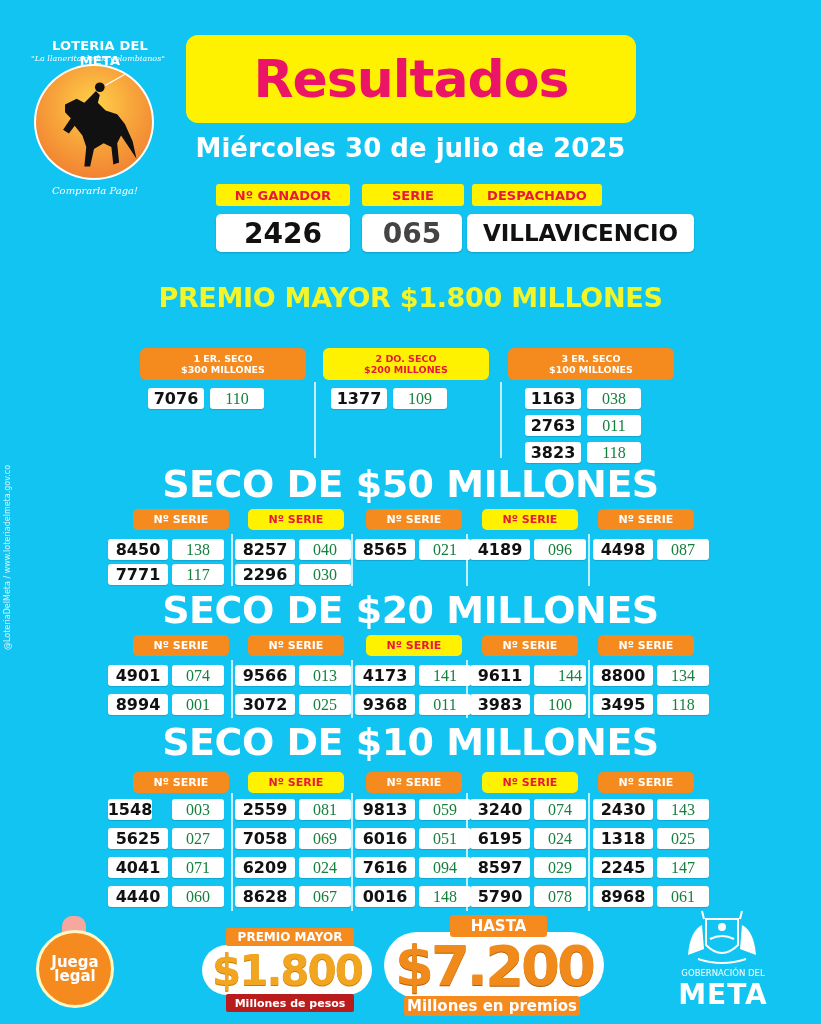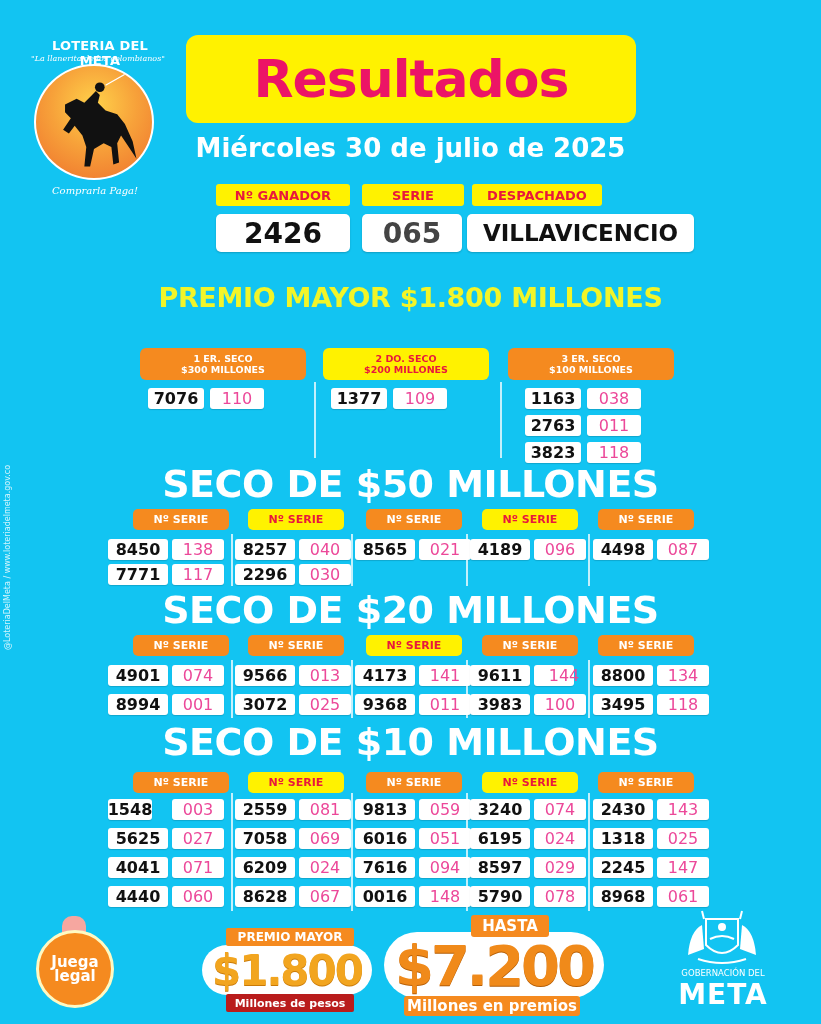--- a/index.html
+++ b/index.html
@@ -34,39 +34,39 @@
 
   .premio-mayor { left: 0; width: 821px; top: 282px; text-align: center; color: #f2f529; font-weight: bold; font-size: 27px; letter-spacing: -0.3px; }
 
   
   .seco-lbl { height: 32px; border-radius: 6px; display: flex; flex-direction: column; align-items: center; justify-content: center; font-weight: bold; font-size: 9.5px; line-height: 11px; text-align: center; }
   .seco-lbl.orange { background: #f58a1f; color: #fff; }
   .seco-lbl.yellow { background: #fff200; color: #e8183c; }
 
   .cell { position: absolute; background: #fff; border-radius: 3px; height: 21px; display: flex; align-items: center; justify-content: center; font-size: 16px; box-shadow: 0 1px 1px rgba(0,0,0,.15); }
   .cell.num { font-weight: bold; color: #111; }
-  .cell.ser { color: #ec4899; }
+  .cell.ser { color: #15803d; font-family: Liberation Serif, serif; }
 
   .vline { position: absolute; width: 2px; background: rgba(255,255,255,.75); }
 
   .big-title { left: 0; width: 821px; text-align: center; color: #fff; font-weight: bold; font-size: 38px; letter-spacing: -0.5px; }
 
   .serie-tag { position: absolute; height: 21px; width: 96px; border-radius: 5px; display: flex; align-items: center; justify-content: center; font-weight: bold; font-size: 11px; }
   .serie-tag.orange { background: #f58a1f; color: #fff; }
   .serie-tag.yellow { background: #fff200; color: #e8183c; }
 
   
   .juega { left: 36px; top: 930px; width: 78px; height: 78px; border-radius: 50%; background: #f58a1f; border: 3px solid #fef9c3; display: flex; flex-direction: column; align-items: center; justify-content: center; color: #fff; font-weight: bold; font-size: 15px; line-height: 14px; text-align: center; }
   .hand { left: 62px; top: 916px; width: 24px; height: 26px; background: #f6a7a0; border-radius: 10px 10px 6px 6px; }
   .pm-tag { left: 226px; top: 928px; width: 128px; height: 18px; background: #f58a1f; color: #fff; font-weight: bold; font-size: 12px; display: flex; align-items: center; justify-content: center; border-radius: 2px; }
   .pm-pill { left: 202px; top: 945px; width: 170px; height: 50px; background: #fff; border-radius: 25px; display: flex; align-items: center; justify-content: center; }
   .pm-pill span { font-size: 42px; font-weight: bold; color: #f2a51f; letter-spacing: -2px; text-shadow: 0 1px 0 #c97a08; }
   .pm-foot { left: 226px; top: 994px; width: 128px; height: 18px; background: #b91c1c; color: #fff; font-weight: bold; font-size: 11px; display: flex; align-items: center; justify-content: center; border-radius: 2px; }
 
-  .h-tag { left: 450px; top: 915px; width: 78px; height: 22px; background: #f58a1f; color: #fff; font-weight: bold; font-size: 15px; display: flex; align-items: center; justify-content: center; border-radius: 3px; margin-left: 21px; }
+  .h-tag { left: 450px; top: 915px; width: 97px; height: 22px; background: #f58a1f; color: #fff; font-weight: bold; font-size: 15px; display: flex; align-items: center; justify-content: center; border-radius: 3px; }
   .h-pill { left: 384px; top: 932px; width: 220px; height: 66px; background: #fff; border-radius: 33px; display: flex; align-items: center; justify-content: center; }
   .h-pill span { font-size: 56px; font-weight: bold; color: #f08a1a; letter-spacing: -3px; text-shadow: 0 1px 0 #b55e06; }
   .h-foot { left: 404px; top: 996px; width: 176px; height: 20px; background: #f58a1f; color: #fff; font-weight: bold; font-size: 15px; display: flex; align-items: center; justify-content: center; border-radius: 3px; }
 
   .gob-crest { left: 680px; top: 905px; width: 84px; height: 62px; }
   .gob-small { left: 668px; top: 968px; width: 110px; text-align: center; color: #fff; font-size: 8.5px; }
   .gob-big { left: 668px; top: 978px; width: 110px; text-align: center; color: #fff; font-size: 28px; font-weight: bold; letter-spacing: 1px; }
 </style>
 </head>
 <body>
@@ -165,21 +165,21 @@
     <div class="cell ser" style="left: 299px; top: 665px; width: 52px;">013</div>
     <div class="cell num" style="left: 235px; top: 694px; width: 60px;">3072</div>
     <div class="cell ser" style="left: 299px; top: 694px; width: 52px;">025</div>
     <div class="serie-tag yellow" style="left: 366px; top: 635px;">Nº SERIE</div>
     <div class="cell num" style="left: 355px; top: 665px; width: 60px;">4173</div>
     <div class="cell ser" style="left: 419px; top: 665px; width: 52px;">141</div>
     <div class="cell num" style="left: 355px; top: 694px; width: 60px;">9368</div>
     <div class="cell ser" style="left: 419px; top: 694px; width: 52px;">011</div>
     <div class="serie-tag orange" style="left: 482px; top: 635px;">Nº SERIE</div>
     <div class="cell num" style="left: 470px; top: 665px; width: 60px;">9611</div>
-    <div class="cell ser" style="left: 534px; top: 665px; width: 40px; padding-left: 20px;">144</div>
+    <div class="cell ser" style="left: 534px; top: 665px; width: 52px; padding-left: 20px;">144</div>
     <div class="cell num" style="left: 470px; top: 694px; width: 60px;">3983</div>
     <div class="cell ser" style="left: 534px; top: 694px; width: 52px;">100</div>
     <div class="serie-tag orange" style="left: 598px; top: 635px;">Nº SERIE</div>
     <div class="cell num" style="left: 593px; top: 665px; width: 60px;">8800</div>
     <div class="cell ser" style="left: 657px; top: 665px; width: 52px;">134</div>
     <div class="cell num" style="left: 593px; top: 694px; width: 60px;">3495</div>
     <div class="cell ser" style="left: 657px; top: 694px; width: 52px;">118</div>
     <div class="vline" style="left: 231px; top: 660px; height: 58px;"></div>
     <div class="vline" style="left: 351px; top: 660px; height: 58px;"></div>
     <div class="vline" style="left: 466px; top: 660px; height: 58px;"></div>

